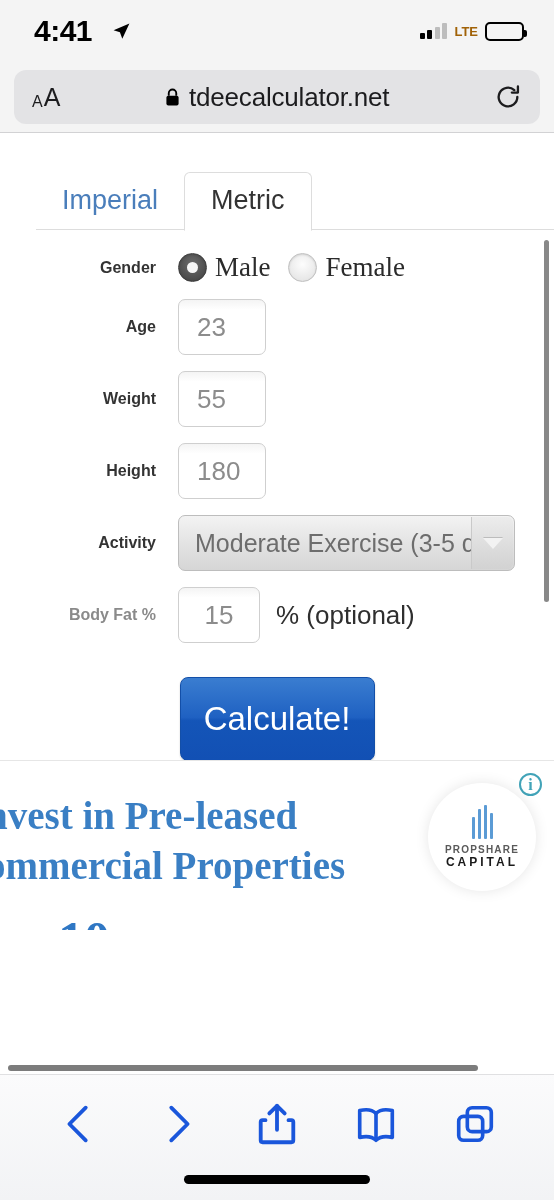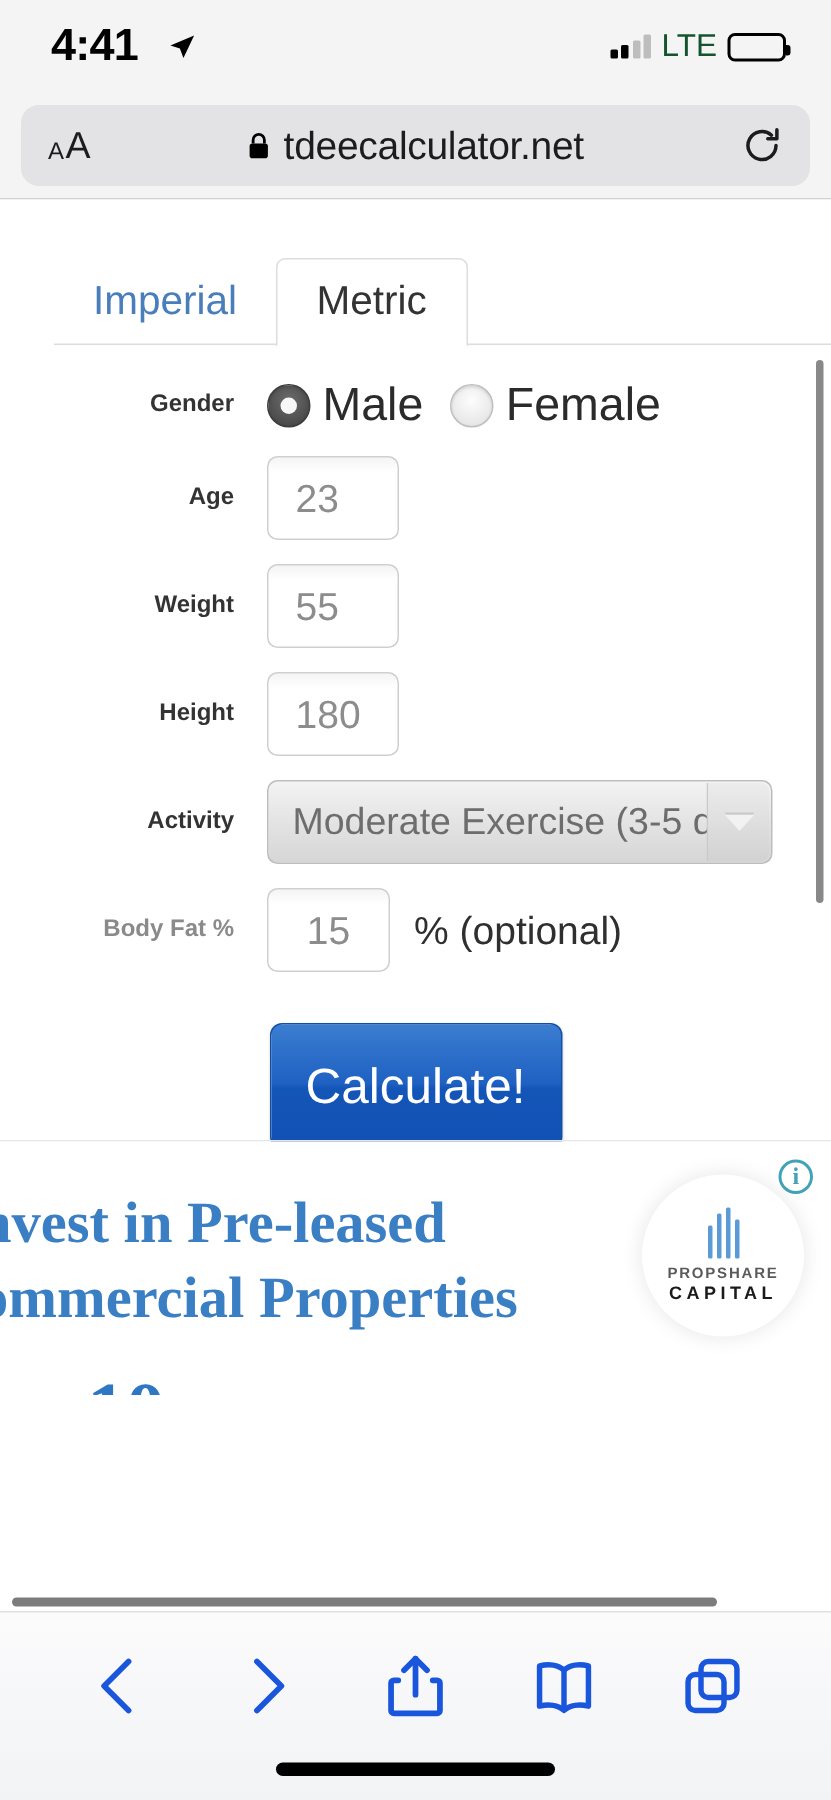--- a/index.html
+++ b/index.html
@@ -29,21 +29,21 @@
   }
   .loc-arrow{ width:19px; height:19px; display:block; }
   .status-right{ display:flex; align-items:center; gap:7px; }
   .signal{ display:flex; align-items:flex-end; gap:2.5px; height:16px; }
   .signal i{ display:block; width:5px; background:#bdbdbd; border-radius:1px; }
   .signal i.on{ background:#000; }
   .signal i:nth-child(1){ height:6px; }
   .signal i:nth-child(2){ height:9px; }
   .signal i:nth-child(3){ height:12px; }
   .signal i:nth-child(4){ height:16px; }
-  .lte{ font-size:21px; font-weight:400; color:#14532d; letter-spacing:0px; }
+  .lte{ font-size:13px; font-weight:700; color:#a16207; letter-spacing:0px; }
   .battery{
     position:relative; width:39px; height:19px;
     border:2px solid #000; border-radius:5px; padding:2px;
   }
   .battery::after{
     content:""; position:absolute; right:-5px; top:6px;
     width:3px; height:7px; background:#000; border-radius:0 2px 2px 0;
   }
   .battery-fill{ height:100%; width:46%; background:#000; border-radius:2px; }
 
@@ -106,21 +106,21 @@
     display:flex; align-items:center; justify-content:center;
   }
   .radio.on{
     background:radial-gradient(circle at 50% 38%, #6d6d6d, #4c4c4c 70%, #3a3a3a 100%);
     border:1px solid #3c3c3c;
   }
   .radio.on::after{
     content:""; width:11px; height:11px; border-radius:50%;
     background:#f7f7f7;
   }
-  .radio-txt{ font-size:31px; color:#2b2b2b; }
+  .radio-txt{ font-size:27px; color:#2b2b2b;font-family:Liberation Serif, serif; }
 
   .inp{
     height:56px; border:1px solid #cfcfcf; border-radius:7px;
     background:linear-gradient(#f4f4f4 0%, #ffffff 18%, #ffffff 100%);
     display:flex; align-items:center; padding:0 18px;
     font-size:26px; color:#8c8c8c;
     box-shadow:0 1px 0 rgba(255,255,255,.6);
   }
   .inp.w-med{ width:88px; }
   .inp.w-bf{ width:82px; justify-content:center; padding:0 10px; }

